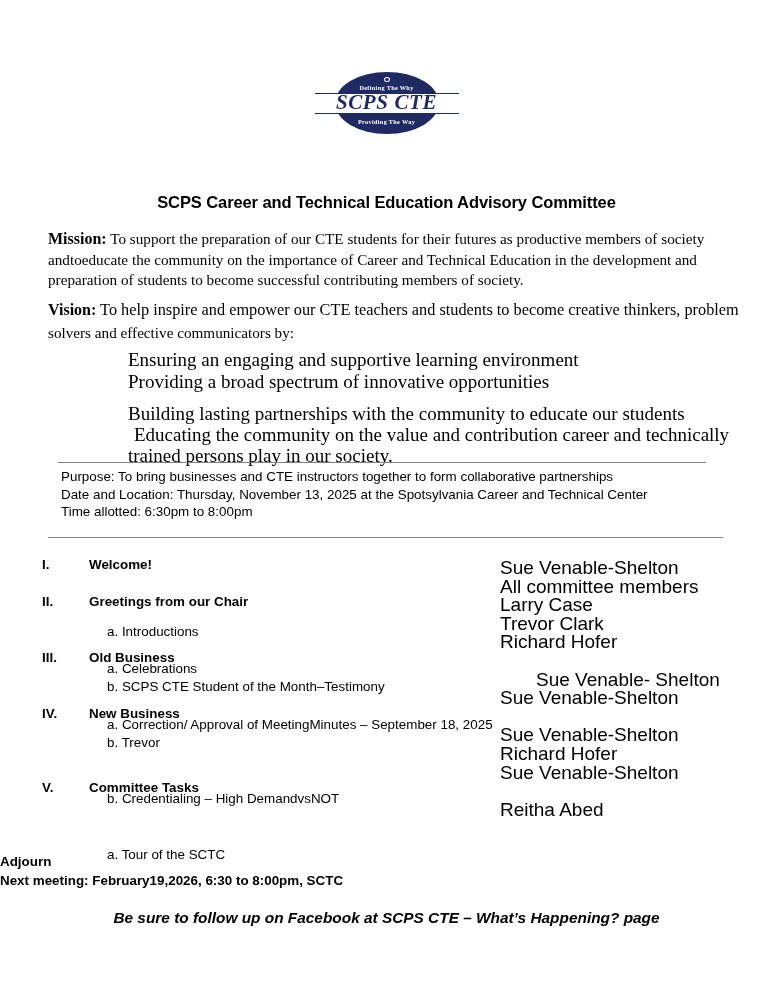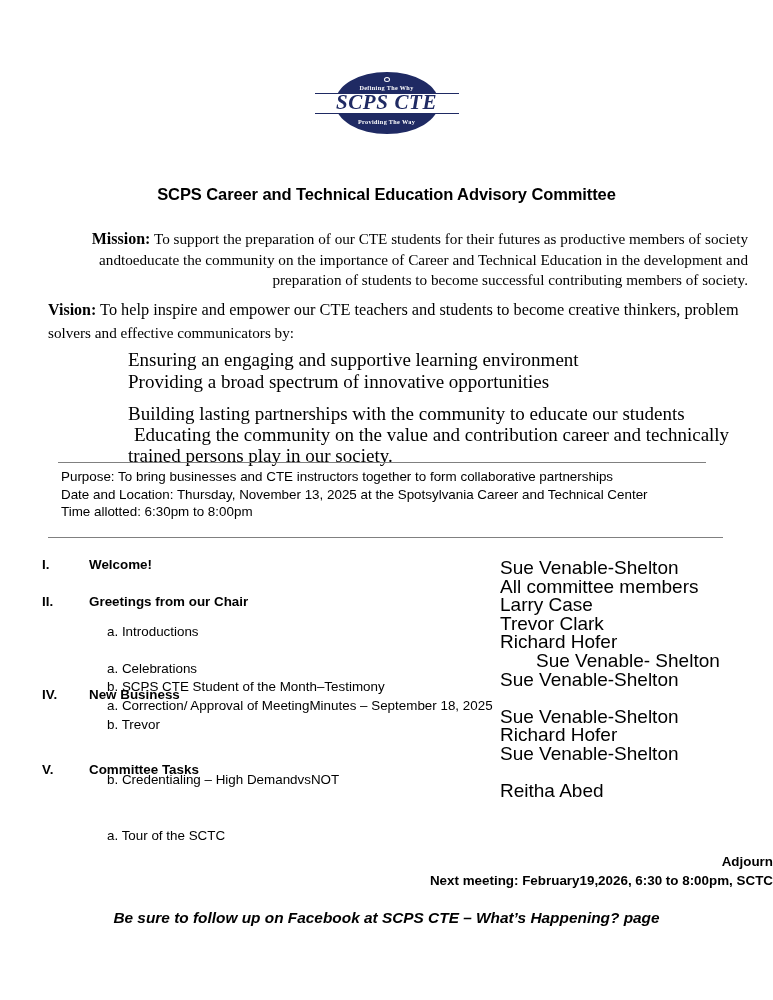--- a/index.html
+++ b/index.html
@@ -101,40 +101,39 @@
     line-height: 21px;
     letter-spacing: 0.6px;
     color: #1f2a63;
   }
 
   
   .doc-title {
     position: absolute;
     left: 0;
     right: 0;
-    top: 185px;
+    top: 193px;
     text-align: center;
     font-size: 16.5px;
     font-weight: bold;
     letter-spacing: -0.1px;
   }
 
   
   .serif-para {
     position: absolute;
     font-family: "Liberation Serif", serif;
     font-size: 15.2px;
     line-height: 20.5px;
     text-align: left;
   }
   .mission {
     left: 48px;
     top: 229px;
     width: 700px;
-    text-align: right;
   }
   .lead {
     font-weight: bold;
     font-size: 16px;
   }
   .vision {
     left: 48px;
     top: 296px;
     width: 760px;
     font-size: 16.3px;
@@ -219,21 +218,21 @@
   }
   .ag-who.indent-a { left: 536px; }
   .ag-who.indent-b { left: 500px; }
 
   
   .adjourn {
     position: absolute;
     left: 0;
     right: 0;
     top: 853px;
-    text-align: right;
+    text-align: left;
     font-size: 13.4px;
     font-weight: bold;
     line-height: 18.6px;
   }
   .followup {
     position: absolute;
     left: 0;
     right: 0;
     top: 909px;
     text-align: center;
@@ -303,20 +302,24 @@
       </div>
       <div class="ag-row">
         <span class="ag-sub">a. Celebrations</span>
         <span class="ag-who">Trevor Clark</span>
       </div>
       <div class="ag-row">
         <span class="ag-sub">b. SCPS CTE Student of the Month–Testimony</span>
         <span class="ag-who">Richard Hofer</span>
       </div>
       <div class="ag-row">
+        <span class="ag-num">III.</span>
+        <span class="ag-head">Old Business</span>
+      </div>
+      <div class="ag-row">
         <span class="ag-sub">a. Correction/ Approval of MeetingMinutes – September 18, 2025</span>
         <span class="ag-who indent-a">Sue Venable- Shelton</span>
       </div>
       <div class="ag-row">
         <span class="ag-sub">b. Trevor</span>
         <span class="ag-who indent-b">Sue Venable-Shelton</span>
       </div>
       <div class="ag-row">
         <span class="ag-num">IV.</span>
         <span class="ag-head">New Business</span>

